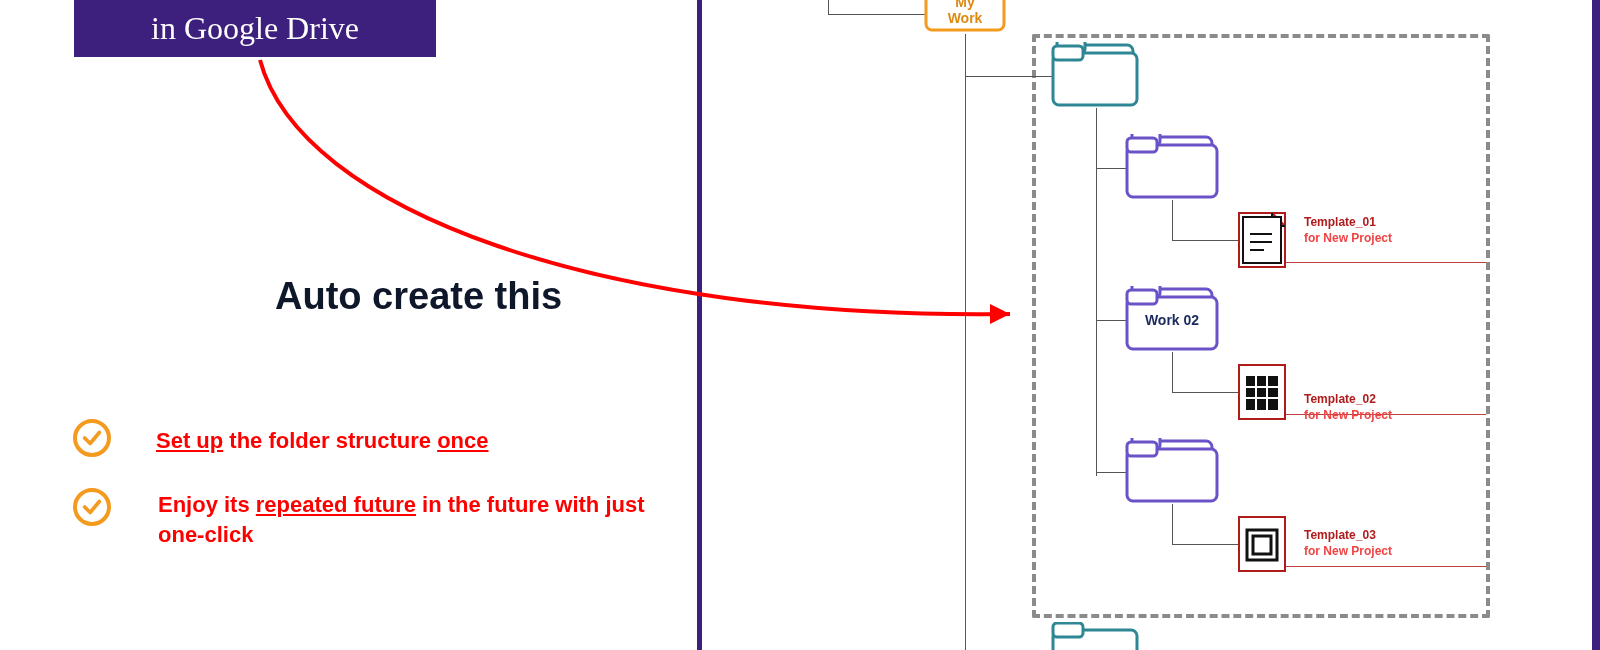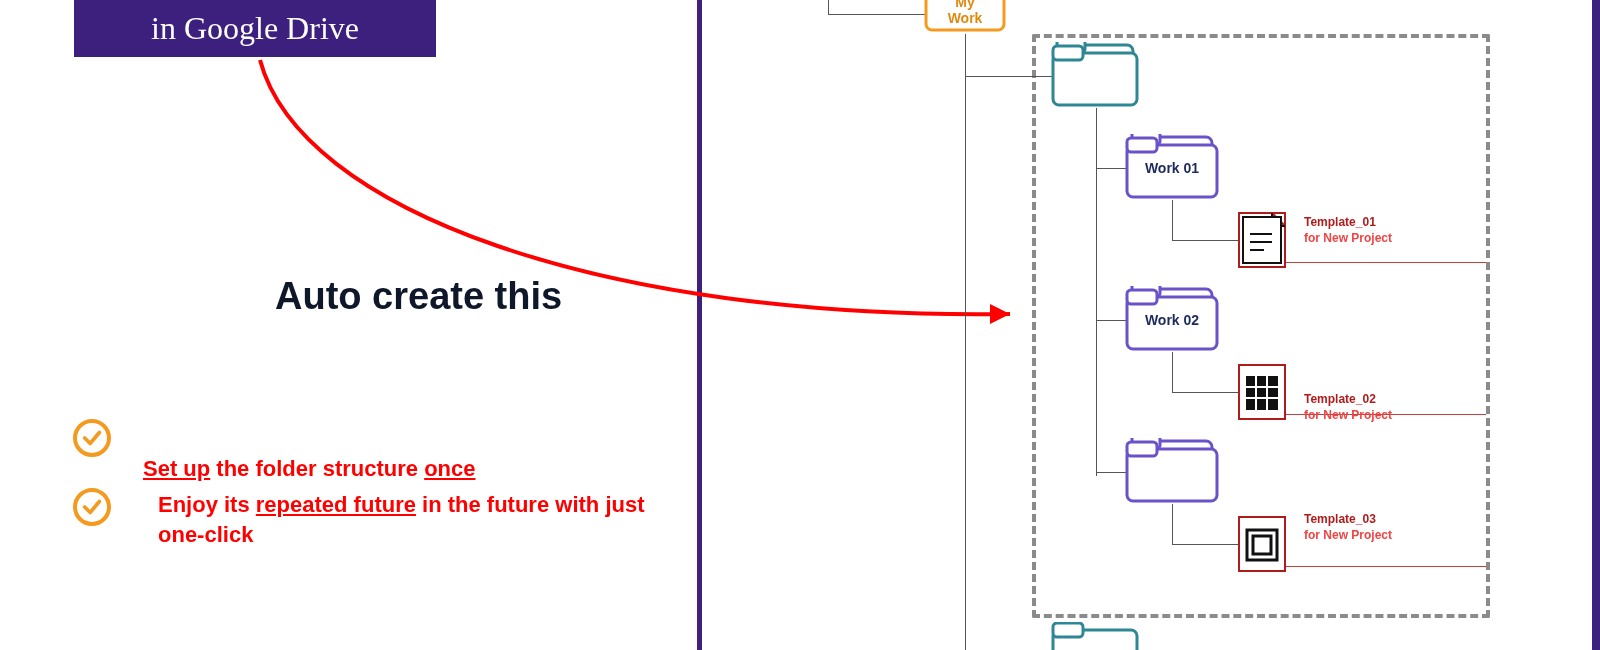--- a/index.html
+++ b/index.html
@@ -52,21 +52,21 @@
   <polygon points="1010,314 990,304 990,324" fill="#ff0000"></polygon>
 </svg>
 
 <div class="heading" style="left:275px;top:275px;">Auto create this</div>
 
 <div class="check" style="left:73px;top:419px;">
   <svg viewBox="0 0 24 24">
         <path d="M4 12 L10 18 L20 6" stroke="#f39a1f" stroke-width="4" fill="none" stroke-linecap="round" stroke-linejoin="round"></path>
       </svg>
 </div>
-<div class="bullet-text" style="left:143px;top:426px;margin-top:28px;">
+<div class="bullet-text" style="left:156px;top:426px;">
   <u>Set up</u><span> the folder structure </span><u>once</u>
 </div>
 
 <div class="check" style="left:73px;top:488px;">
   <svg viewBox="0 0 24 24">
         <path d="M4 12 L10 18 L20 6" stroke="#f39a1f" stroke-width="4" fill="none" stroke-linecap="round" stroke-linejoin="round"></path>
       </svg>
 </div>
 <div class="bullet-text" style="left:158px;top:490px;">
   <span>Enjoy its </span><u>repeated future</u><span> in the future with just one-click</span>
@@ -101,23 +101,20 @@
 <div class="conn h" style="left:1096px;top:168px;width:30px;"></div>
 <div class="conn h" style="left:1096px;top:320px;width:30px;"></div>
 <div class="conn h" style="left:1096px;top:472px;width:30px;"></div>
 
 <svg class="folder" style="left:1124px;top:134px;width:96px;height:66px;" viewBox="0 0 96 66">
   <rect x="8" y="3" width="80" height="52" rx="6" fill="#fff" stroke="#6b52c9" stroke-width="3"></rect>
   <rect x="8" y="-3" width="28" height="14" rx="4" fill="#fff" stroke="#6b52c9" stroke-width="3"></rect>
   <rect x="3" y="11" width="90" height="52" rx="6" fill="#fff" stroke="#6b52c9" stroke-width="3"></rect>
   <rect x="3" y="4" width="30" height="14" rx="4" fill="#fff" stroke="#6b52c9" stroke-width="3"></rect>
 </svg>
-<div class="folder big" style="left:1124px;top:134px;width:96px;height:66px;">
-  <div class="lbl">Work 01</div>
-</div>
 
 <svg class="folder" style="left:1124px;top:286px;width:96px;height:66px;" viewBox="0 0 96 66">
   <rect x="8" y="3" width="80" height="52" rx="6" fill="#fff" stroke="#6b52c9" stroke-width="3"></rect>
   <rect x="8" y="-3" width="28" height="14" rx="4" fill="#fff" stroke="#6b52c9" stroke-width="3"></rect>
   <rect x="3" y="11" width="90" height="52" rx="6" fill="#fff" stroke="#6b52c9" stroke-width="3"></rect>
   <rect x="3" y="4" width="30" height="14" rx="4" fill="#fff" stroke="#6b52c9" stroke-width="3"></rect>
 </svg>
 <div class="folder big" style="left:1124px;top:286px;width:96px;height:66px;">
   <div class="lbl">Work 02</div>
 </div>
@@ -164,21 +161,21 @@
   <div class="l1">Template_02</div>
   <div class="l2">for New Project</div>
 </div>
 
 <svg class="file-ico" style="left:1238px;top:516px;width:48px;height:56px;" viewBox="0 0 48 56">
   <rect x="1" y="1" width="46" height="54" fill="#fff" stroke="#b01c1c" stroke-width="2"></rect>
   <rect x="9" y="14" width="30" height="30" fill="none" stroke="#111" stroke-width="3"></rect>
   <rect x="15" y="20" width="18" height="18" fill="none" stroke="#111" stroke-width="3"></rect>
 </svg>
 <div class="conn h thin" style="left:1286px;top:566px;width:200px;"></div>
-<div class="file-label" style="left:1304px;top:512px;">
+<div class="file-label" style="left:1304px;top:528px;">
   <div class="l1">Template_03</div>
   <div class="l2">for New Project</div>
 </div>
 
 <svg style="position:absolute;left:1050px;top:622px;width:90px;height:28px;" viewBox="0 0 90 28">
   <rect x="3" y="8" width="84" height="40" rx="6" fill="#fff" stroke="#2f8694" stroke-width="3"></rect>
   <rect x="3" y="1" width="30" height="14" rx="4" fill="#fff" stroke="#2f8694" stroke-width="3"></rect>
 </svg>
 
 <div class="conn v" style="left:965px;top:76px;height:574px;"></div>

